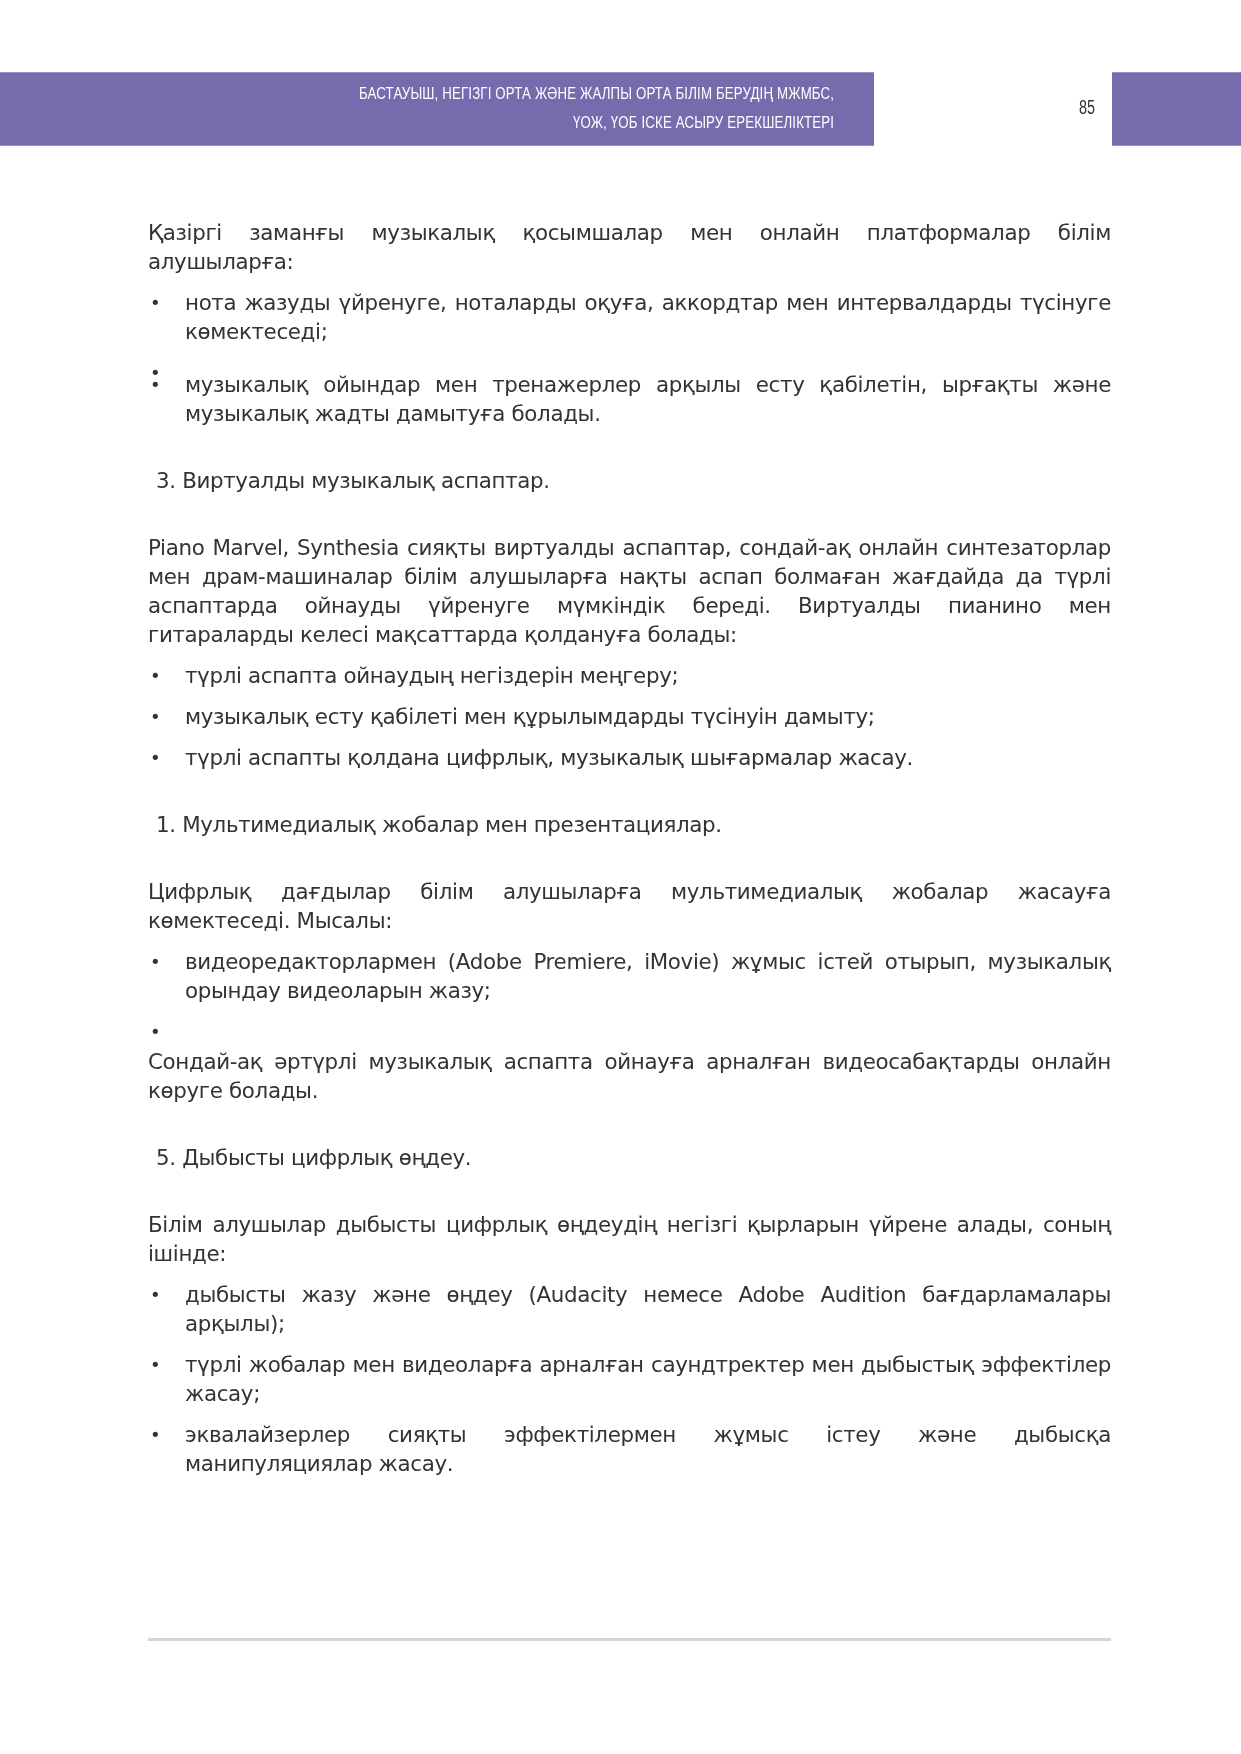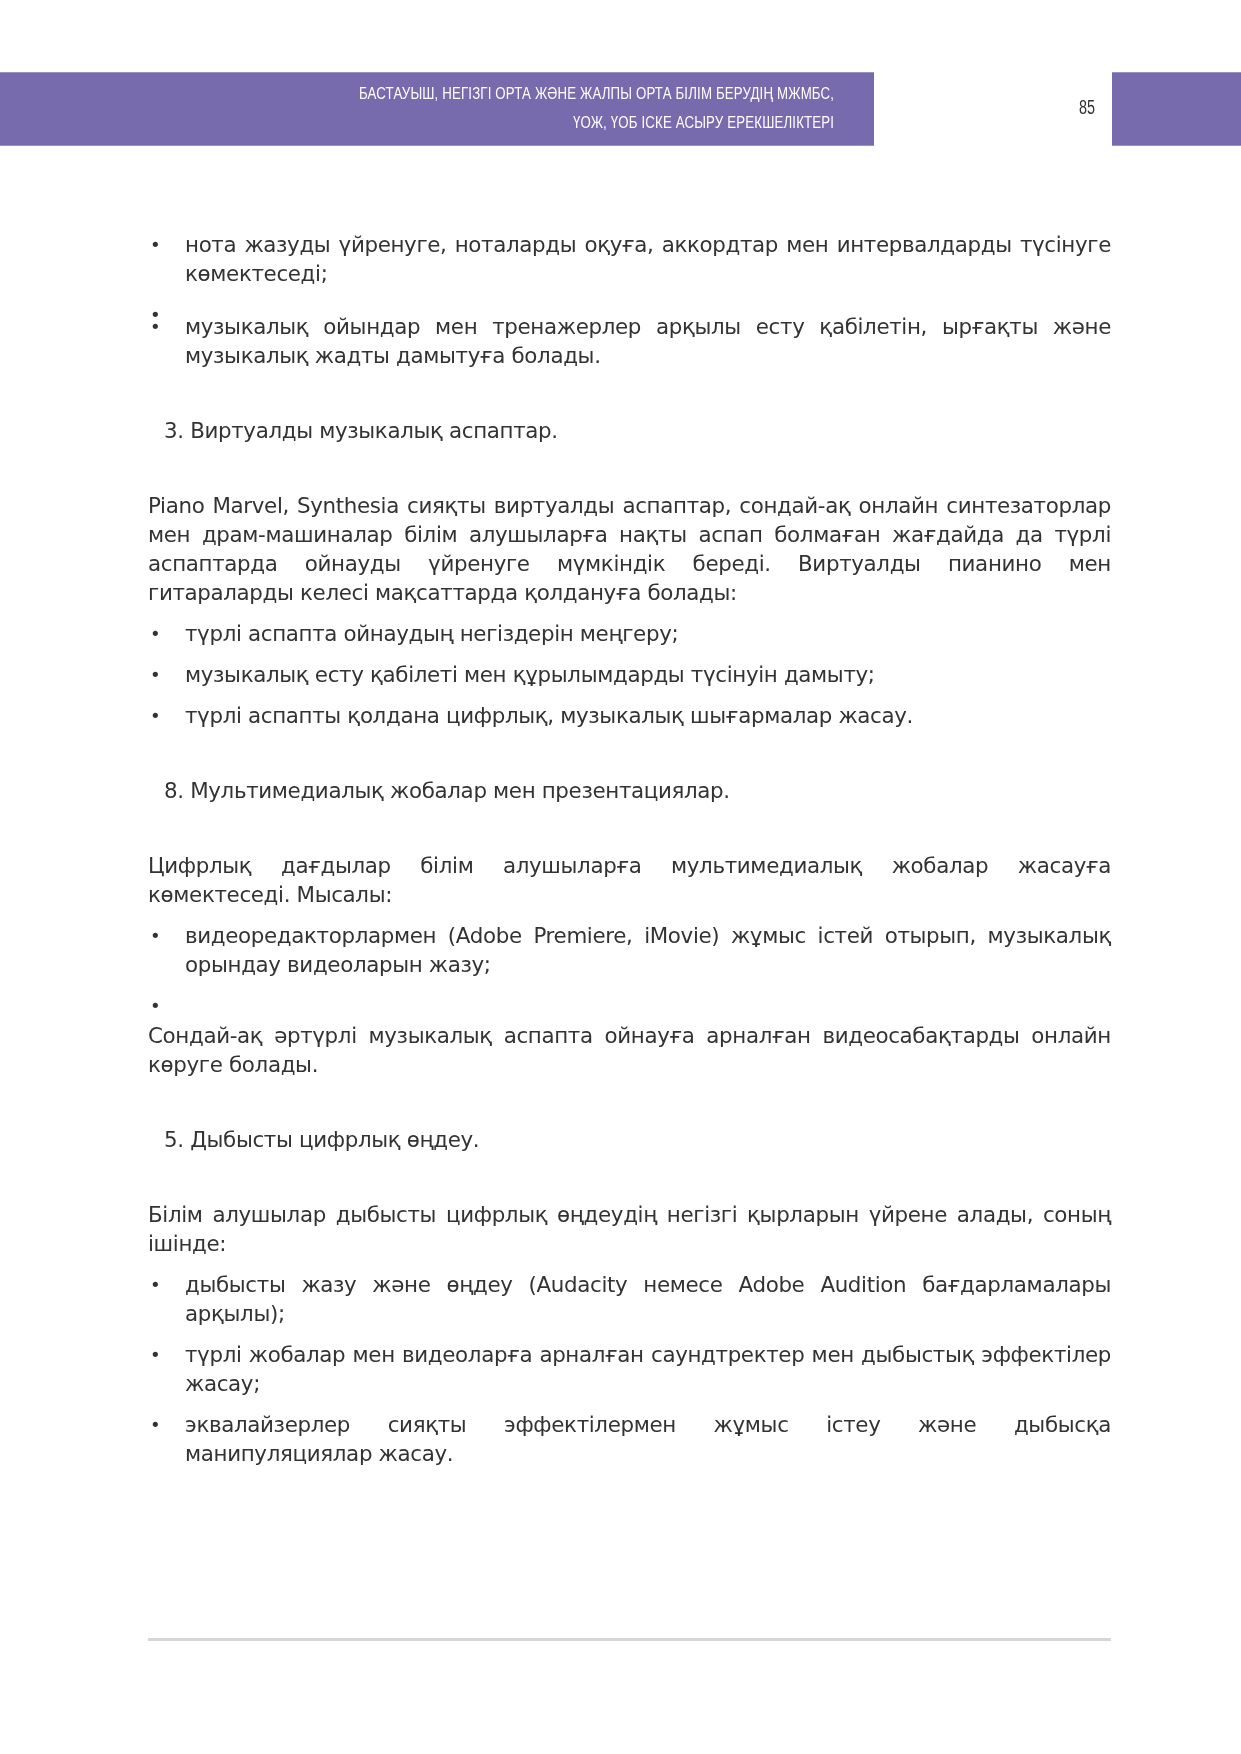--- a/index.html
+++ b/index.html
@@ -69,21 +69,21 @@
       width: 963px;
       font-size: 21.4px;
       line-height: 29px;
       letter-spacing: -0.35px;
     }
     .para {
       margin: 0;
       text-align: justify;
     }
     .heading {
-      margin: 16px;
+      margin: 8px;
     }
     ul.bullets {
       list-style: none;
       margin: 0;
       padding: 0;
     }
     ul.bullets li {
       position: relative;
       padding-left: 37px;
       text-align: justify;
@@ -111,20 +111,21 @@
 <div class="header-bar">
   <div class="header-title">
     <div>БАСТАУЫШ, НЕГІЗГІ ОРТА ЖӘНЕ ЖАЛПЫ ОРТА БІЛІМ БЕРУДІҢ МЖМБС,</div>
     <div>ҮОЖ, ҮОБ ІСКЕ АСЫРУ ЕРЕКШЕЛІКТЕРІ</div>
   </div>
 </div>
 <div class="page-number">85</div>
 <div class="header-right-block"></div>
 
 <div class="content">
+  <p class="para">Қазіргі заманғы музыкалық қосымшалар мен онлайн платформалар білім алушыларға:</p>
   <div class="gap-s"></div>
   <ul class="bullets">
     <li>
       <span class="bullet-dot">•</span>
       <span>нота жазуды үйренуге, ноталарды оқуға, аккордтар мен интервалдарды түсінуге көмектеседі;</span>
     </li>
     <div class="gap-s"></div>
     <li>
       <span class="bullet-dot">•</span>
     </li>
@@ -151,21 +152,21 @@
       <span>музыкалық есту қабілеті мен құрылымдарды түсінуін дамыту;</span>
     </li>
     <div class="gap-s"></div>
     <li>
       <span class="bullet-dot">•</span>
       <span>түрлі аспапты қолдана цифрлық, музыкалық шығармалар жасау.</span>
     </li>
   </ul>
   <div class="gap-l"></div>
 
-  <p class="heading">8. Мультимедиалық жобалар мен презентациялар.</p>
+  <p class="heading">1. Мультимедиалық жобалар мен презентациялар.</p>
   <div class="gap-l"></div>
   <p class="para">Цифрлық дағдылар білім алушыларға мультимедиалық жобалар жасауға көмектеседі. Мысалы:</p>
   <div class="gap-s"></div>
   <ul class="bullets">
     <li>
       <span class="bullet-dot">•</span>
       <span>видеоредакторлармен (Adobe Premiere, iMovie) жұмыс істей отырып, музыкалық орындау видеоларын жазу;</span>
     </li>
     <div class="gap-s"></div>
     <li>

